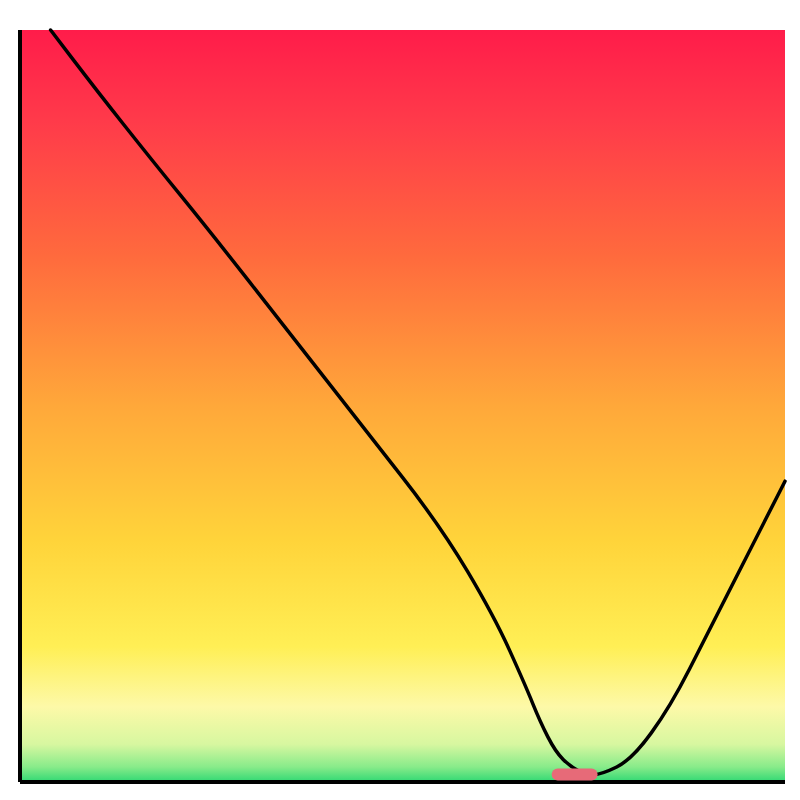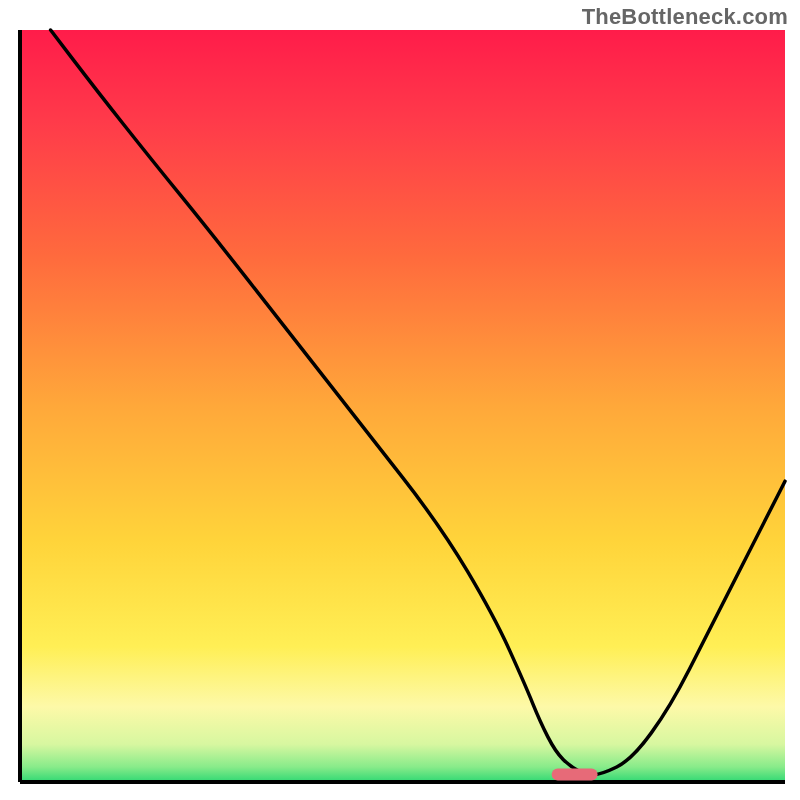--- a/index.html
+++ b/index.html
@@ -30,21 +30,20 @@
     top: 0;
     left: 0;
     width: 800px;
     height: 800px;
   }
 </style>
 </head>
 <body>
 
 <div class="chart-container">
-  <div class="watermark">TheBottleneck.com</div>
   <svg class="chart" viewBox="0 0 800 800">
     <defs>
       <linearGradient id="bg-grad" x1="0" y1="0" x2="0" y2="1">
           <stop offset="0.00%" stop-color="#ff1c4a"></stop>
           <stop offset="12.00%" stop-color="#ff3a4a"></stop>
           <stop offset="30.00%" stop-color="#ff6a3d"></stop>
           <stop offset="50.00%" stop-color="#ffa83a"></stop>
           <stop offset="68.00%" stop-color="#ffd43a"></stop>
           <stop offset="82.00%" stop-color="#ffef55"></stop>
           <stop offset="90.00%" stop-color="#fdf9a8"></stop>

